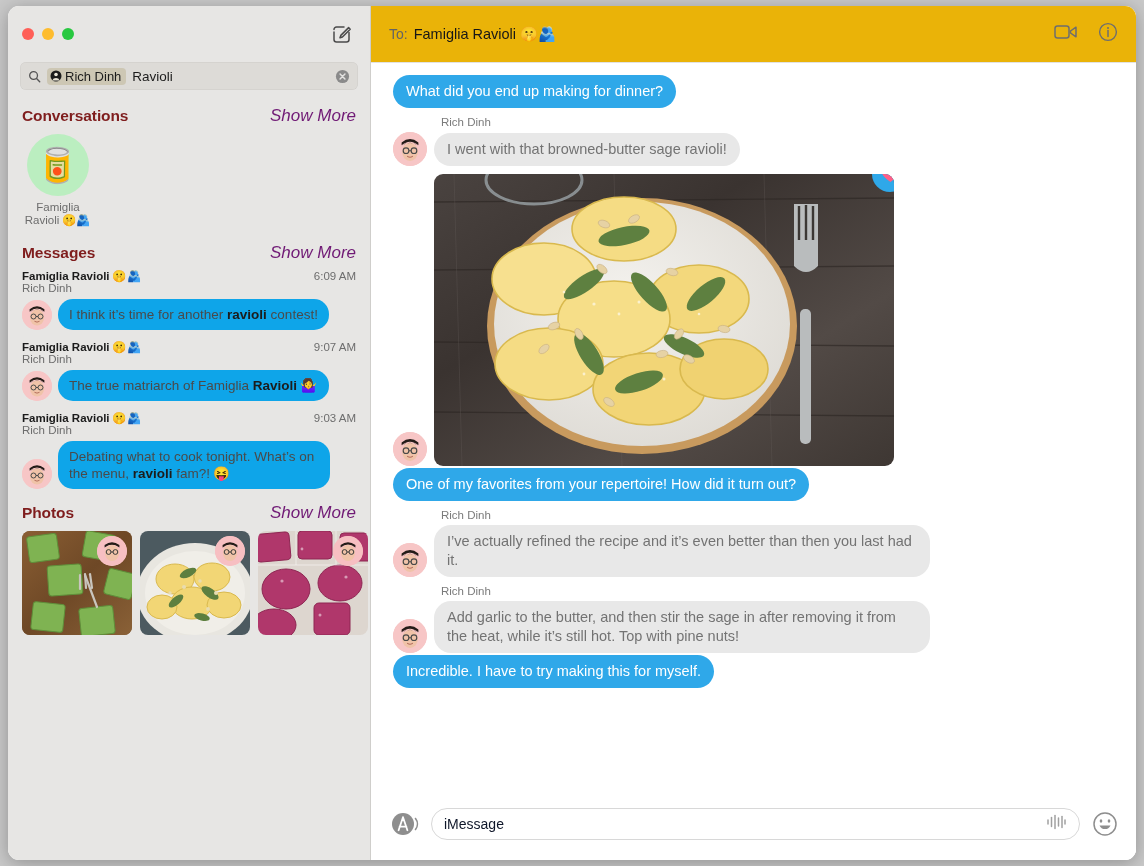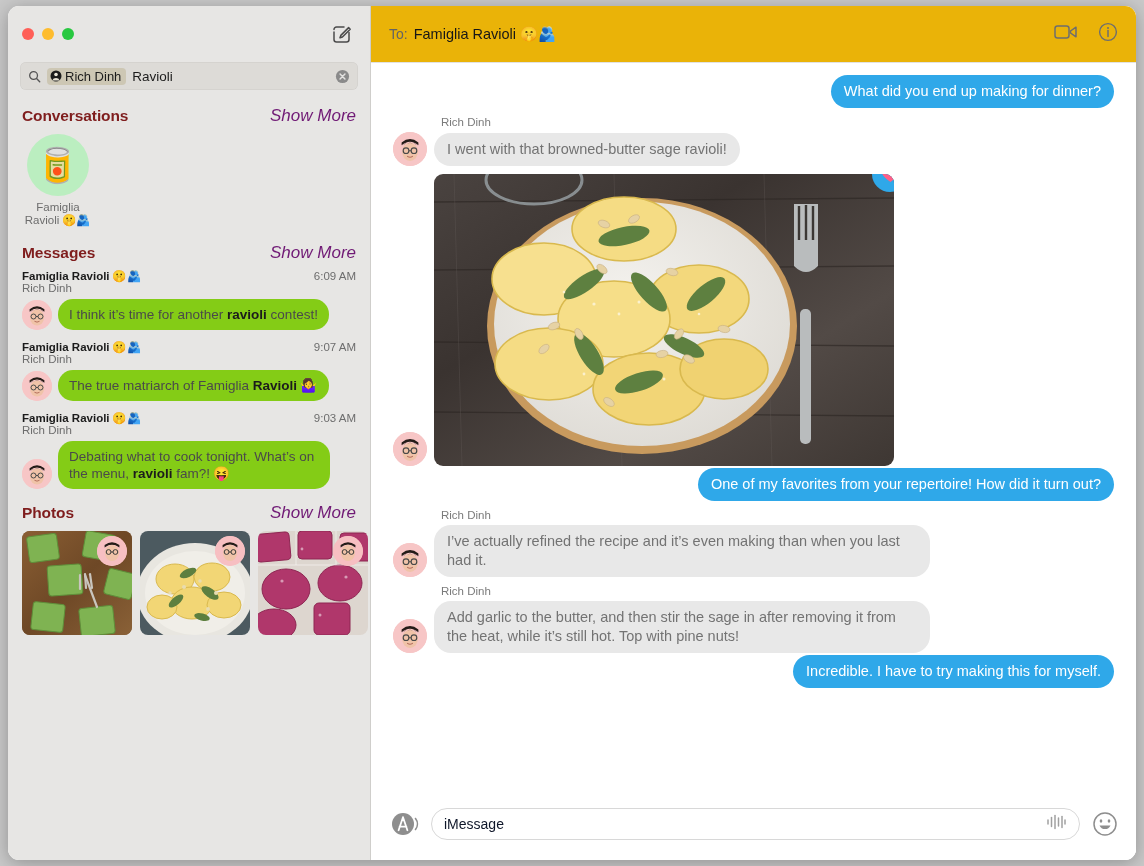--- a/index.html
+++ b/index.html
@@ -109,21 +109,21 @@
   .msg-time { font-size: 11.5px; color: #6d6d6d; }
   .msg-sender { font-size: 11.5px; color: #6d6d6d; margin-top: -1px; }
   .msg-bubble-row { display: flex; align-items: flex-end; gap: 6px; margin-top: 5px; }
   .mini-avatar {
     width: 30px; height: 30px; border-radius: 50%;
     background: #f7c6c6; flex: none;
     overflow: hidden; position: relative;
   }
   .mini-bubble {
     position: relative;
-    background: #84cc16;
+    background: #0ea5e9;
     border-radius: 15px;
     padding: 7px 11px;
     font-size: 13.5px; color: #4a4a4a;
     line-height: 17px;
     max-width: 250px;
   }
   .mini-bubble::before {
     content: ""; position: absolute;
     left: -4px; bottom: 0;
     width: 12px; height: 14px;
@@ -159,21 +159,21 @@
   .to-name { font-size: 14.5px; color: #171717; }
   .header-actions { margin-left: auto; display: flex; align-items: center; gap: 20px; }
 
   .thread {
     flex: 1; overflow: hidden;
     padding: 12px 22px 4px 22px;
     display: flex; flex-direction: column;
     gap: 2px;
   }
   .row { display: flex; width: 100%; }
-  .row.out { justify-content: flex-end; }
+  .row.out { }
   .row.in { justify-content: flex-start; align-items: flex-end; gap: 7px; }
 
   .sender-name {
     font-size: 11.5px; color: #7b7b7b;
     margin: 6px 0 2px 48px;
   }
   .avatar {
     width: 34px; height: 34px; border-radius: 50%;
     background: #f7c6c6; flex: none; overflow: hidden;
     position: relative;
@@ -652,21 +652,21 @@
                 <ellipse cx="15" cy="17.5" rx="7" ry="8" fill="#f0c3a8"></ellipse>
                 <path d="M7.6 11.8 Q15 5.2 22.4 11.8 L22.4 9.2 Q15 3.2 7.6 9.2 Z" fill="#241c18"></path>
                 <path d="M8 12 Q15 7 22 12 Q19.5 9.8 15 9.8 Q10.5 9.8 8 12 Z" fill="#241c18"></path>
                 <g stroke="#4a4a4a" stroke-width="1" fill="none">
                   <circle cx="11.5" cy="16.5" r="2.5"></circle>
                   <circle cx="18.5" cy="16.5" r="2.5"></circle>
                   <line x1="14" y1="16.5" x2="16" y2="16.5"></line>
                 </g>
                 <path d="M12.8 21.5 Q15 23 17.2 21.5" stroke="#b4705e" stroke-width="1" fill="none" stroke-linecap="round"></path>
               </svg></div>
-            <div class="bubble in">I’ve actually refined the recipe and it’s even making than when you last had it.</div>
+            <div class="bubble in">I’ve actually refined the recipe and it’s even better than then you last had it.</div>
           </div>
           <div class="sender-name">Rich Dinh</div>
           <div class="row in">
             <div class="avatar"><svg width="34" height="34" viewBox="0 0 30 30">
                 <circle cx="15" cy="15" r="15" fill="#f7c6c6"></circle>
                 <ellipse cx="15" cy="17.5" rx="7" ry="8" fill="#f0c3a8"></ellipse>
                 <path d="M7.6 11.8 Q15 5.2 22.4 11.8 L22.4 9.2 Q15 3.2 7.6 9.2 Z" fill="#241c18"></path>
                 <path d="M8 12 Q15 7 22 12 Q19.5 9.8 15 9.8 Q10.5 9.8 8 12 Z" fill="#241c18"></path>
                 <g stroke="#4a4a4a" stroke-width="1" fill="none">
                   <circle cx="11.5" cy="16.5" r="2.5"></circle>

